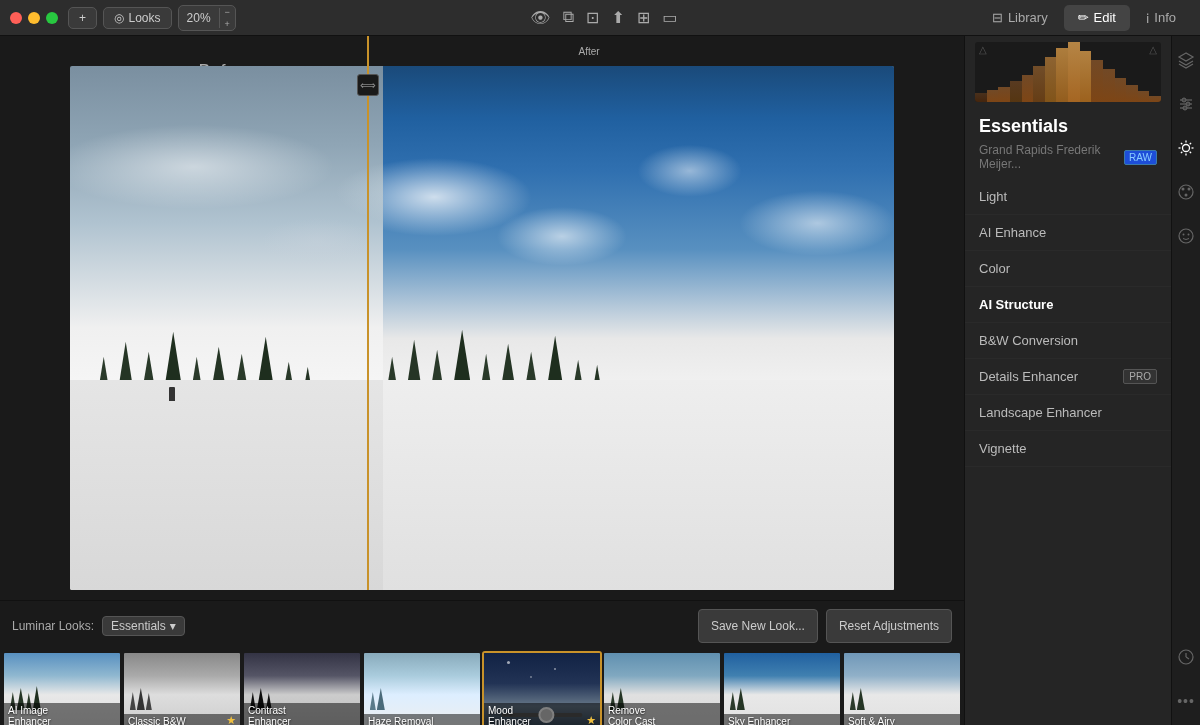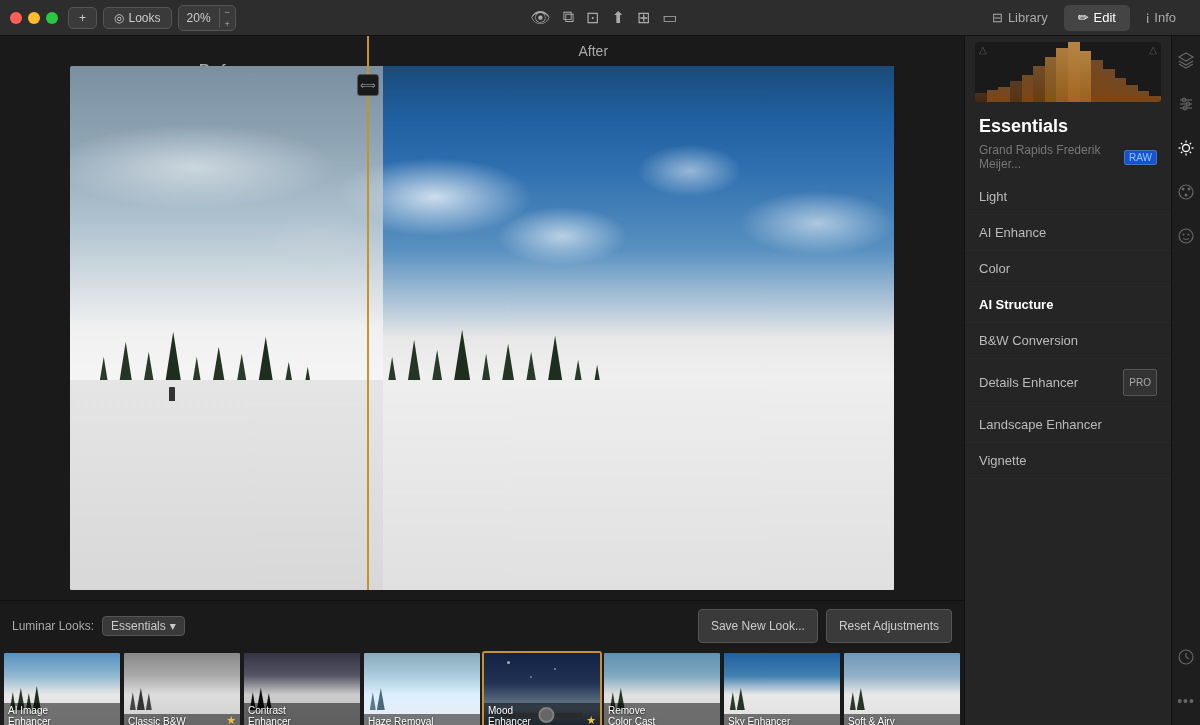--- a/index.html
+++ b/index.html
@@ -135,21 +135,21 @@
     .before-label {
       position: absolute;
       left: calc(70px + (367px - 70px) / 2 - 20px);
       font-size: 18px;
       color: #aaa;
       margin-top: 40px;
     }
     .after-label {
       position: absolute;
       left: calc(367px + (820px - 367px) / 2 - 15px);
-      font-size: 14px;
+      font-size: 10px;
       color: #aaa;
     }
     .divider-line-top {
       position: absolute;
       left: 367px;
       top: 0;
       bottom: 0;
       width: 2px;
       background: #c8922a;
     }
@@ -449,21 +449,21 @@
 
     .panel-item.active {
       color: #fff;
       font-weight: 600;
     }
 
     .pro-badge {
       background: #333;
       color: #aaa;
       font-size: 10px;
-      padding: 7px 5px;
+      padding: 1px 5px;
       border-radius: 2px;
       border: 1px solid #555;
     }
 
     
     .right-icon-strip {
       width: 36px;
       background: #1e1e1e;
       border-left: 1px solid #111;
       display: flex;

